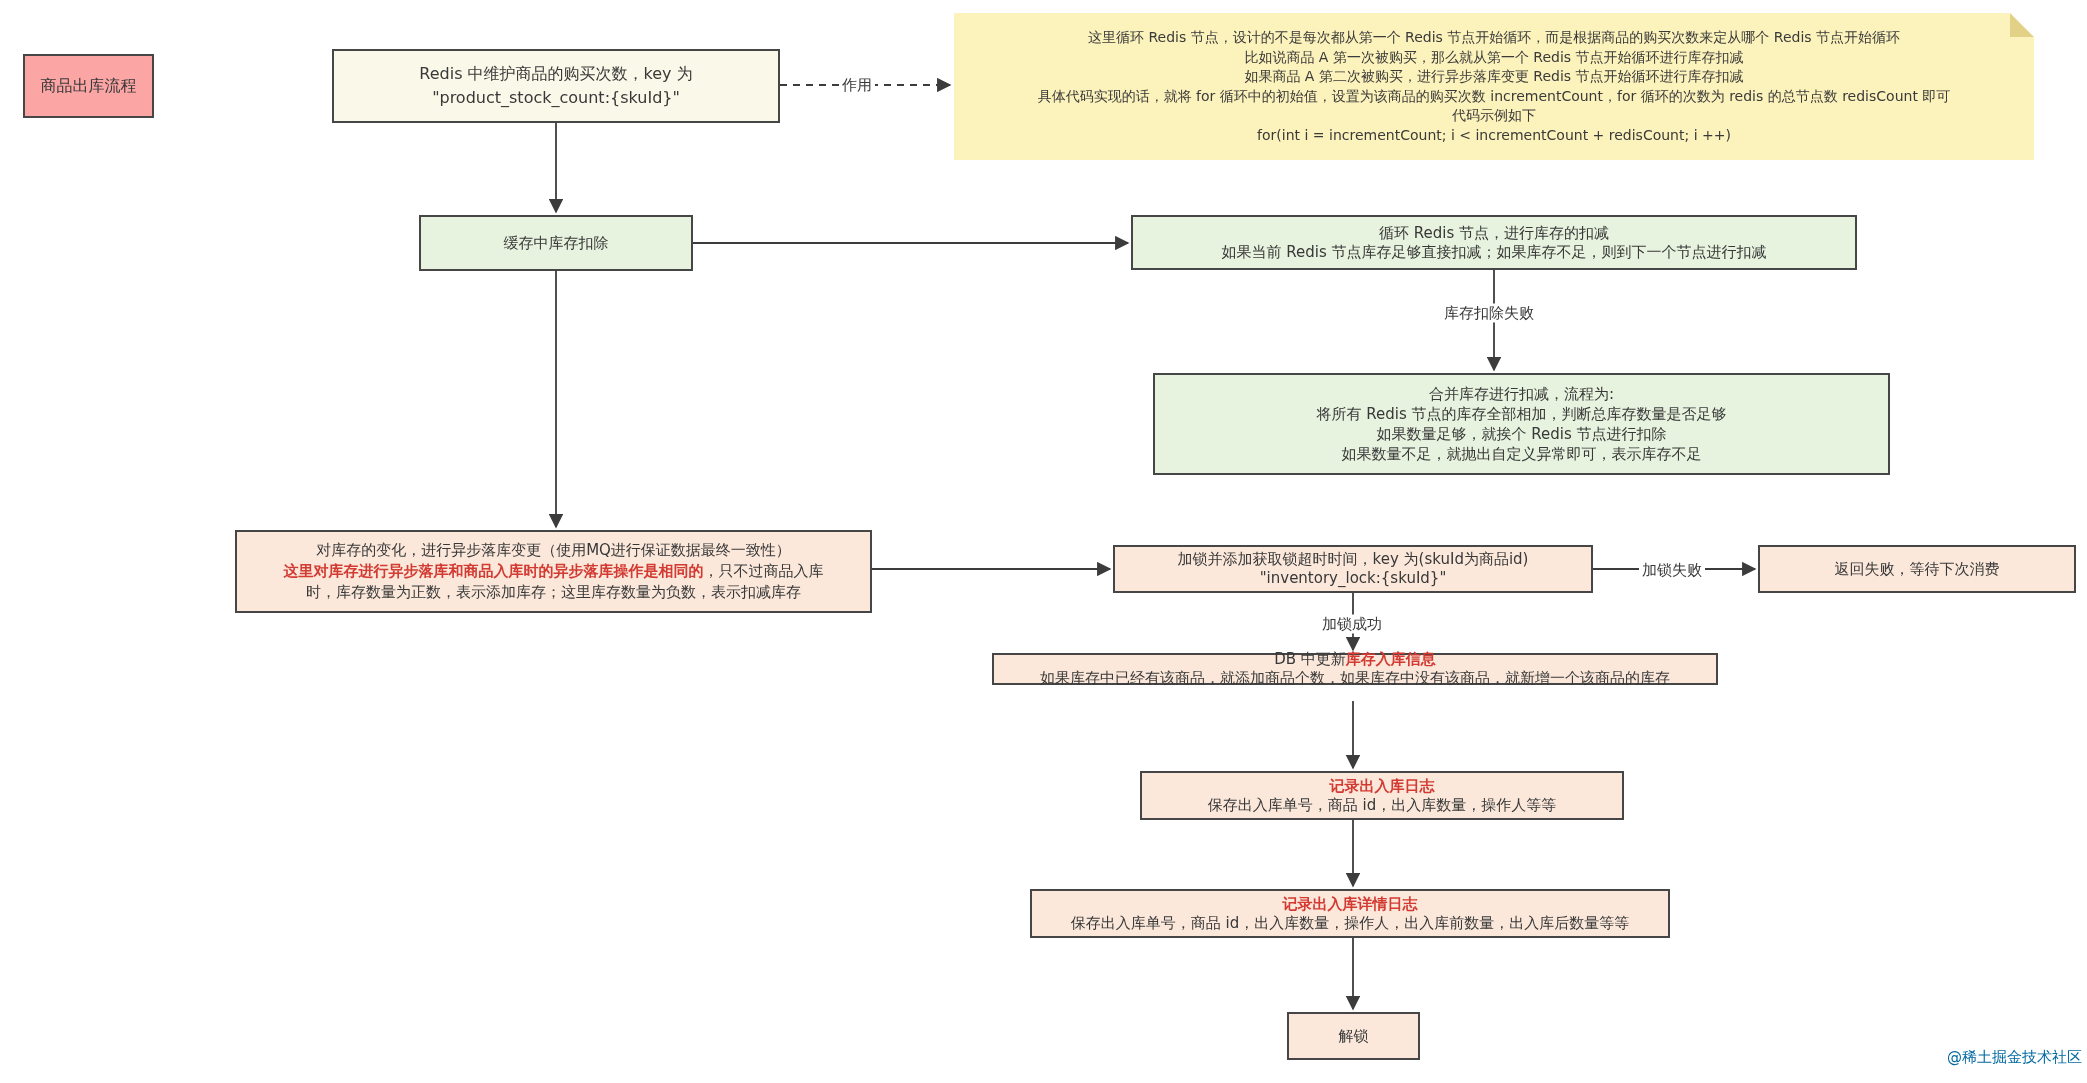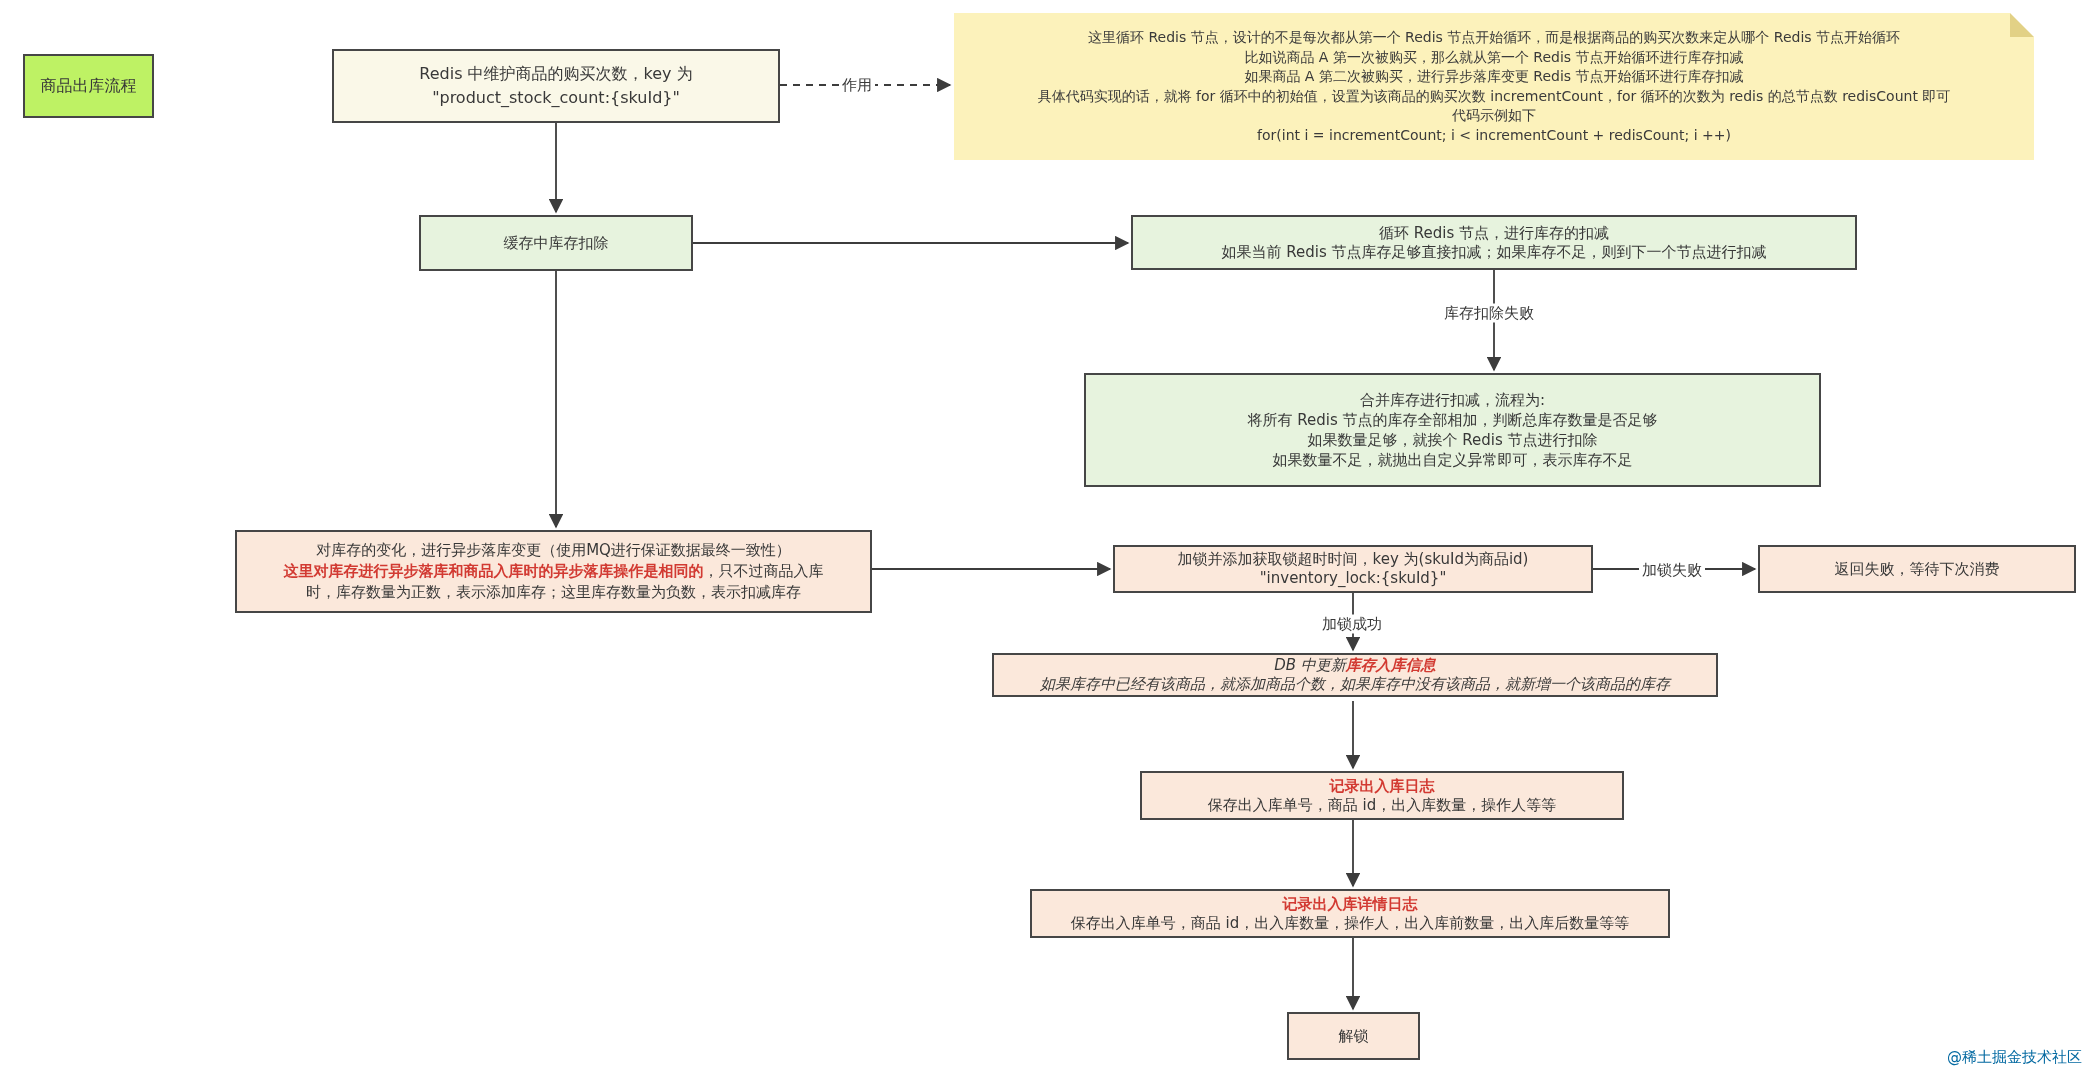--- a/index.html
+++ b/index.html
@@ -2,21 +2,21 @@
 <html><head>
 <meta charset="utf-8">
 <style>
   html,body{margin:0;padding:0;background:#ffffff;}
   .canvas{
     position:relative;width:2087px;height:1083px;background:#ffffff;overflow:hidden;
     font-family:"DejaVu Sans","Liberation Sans",sans-serif;color:#383838;
   }
   .edges{position:absolute;left:0;top:0;width:2087px;height:1083px;pointer-events:none;z-index:3;}
   .box{
-    position:absolute;box-sizing:border-box;border:2px solid #464646;background:#bef264;
+    position:absolute;box-sizing:border-box;border:2px solid #464646;background:#fca5a5;
     display:flex;flex-direction:column;align-items:center;justify-content:center;
     text-align:center;z-index:2;font-size:15px;line-height:20px;
   }
   .fill-cream{background:#FAF8E8;}
   .fill-green{background:#E7F3DE;}
   .fill-pink{background:#FBE8DB;}
   .note{
     position:absolute;box-sizing:border-box;background:#FCF2BB;border:none;z-index:2;
     display:flex;flex-direction:column;align-items:center;justify-content:center;
     text-align:center;font-size:14px;line-height:19.5px;color:#3a3a3a;
@@ -93,21 +93,21 @@
 
   <div class="box fill-green" style="left:419px;top:215px;width:274px;height:56px;">
     <div class="ln">缓存中库存扣除</div>
   </div>
 
   <div class="box fill-green" style="left:1131px;top:215px;width:726px;height:55px;line-height:19px;">
     <div class="ln">循环 Redis 节点，进行库存的扣减</div>
     <div class="ln">如果当前 Redis 节点库存足够直接扣减；如果库存不足，则到下一个节点进行扣减</div>
   </div>
 
-  <div class="box fill-green" style="left:1084px;top:373px;width:737px;height:114px;line-height:20px;">
+  <div class="box fill-green" style="left:1153px;top:373px;width:737px;height:102px;line-height:20px;">
     <div class="ln">合并库存进行扣减，流程为:</div>
     <div class="ln">将所有 Redis 节点的库存全部相加，判断总库存数量是否足够</div>
     <div class="ln">如果数量足够，就挨个 Redis 节点进行扣除</div>
     <div class="ln">如果数量不足，就抛出自定义异常即可，表示库存不足</div>
   </div>
 
   <div class="box fill-pink" style="left:235px;top:530px;width:637px;height:83px;line-height:21px;">
     <div class="ln">对库存的变化，进行异步落库变更（使用MQ进行保证数据最终一致性）</div>
     <div class="ln"><span class="red">这里对库存进行异步落库和商品入库时的异步落库操作是相同的</span><span>，只不过商品入库</span></div>
     <div class="ln">时，库存数量为正数，表示添加库存；这里库存数量为负数，表示扣减库存</div>
@@ -115,21 +115,21 @@
 
   <div class="box fill-pink" style="left:1113px;top:545px;width:480px;height:48px;line-height:19px;">
     <div class="ln">加锁并添加获取锁超时时间，key 为(skuId为商品id)</div>
     <div class="ln">"inventory_lock:{skuId}"</div>
   </div>
 
   <div class="box fill-pink" style="left:1758px;top:545px;width:318px;height:48px;">
     <div class="ln">返回失败，等待下次消费</div>
   </div>
 
-  <div class="box fill-pink" style="left:992px;top:653px;width:726px;height:44px;line-height:19px;font-style:italic;">
+  <div class="box fill-pink" style="left:992px;top:653px;width:726px;height:32px;line-height:19px;">
     <div class="ln"><span>DB 中更新</span><span class="red">库存入库信息</span></div>
     <div class="ln">如果库存中已经有该商品，就添加商品个数，如果库存中没有该商品，就新增一个该商品的库存</div>
   </div>
 
   <div class="box fill-pink" style="left:1140px;top:771px;width:484px;height:49px;line-height:19px;">
     <div class="ln red">记录出入库日志</div>
     <div class="ln">保存出入库单号，商品 id，出入库数量，操作人等等</div>
   </div>
 
   <div class="box fill-pink" style="left:1030px;top:889px;width:640px;height:49px;line-height:19px;">

